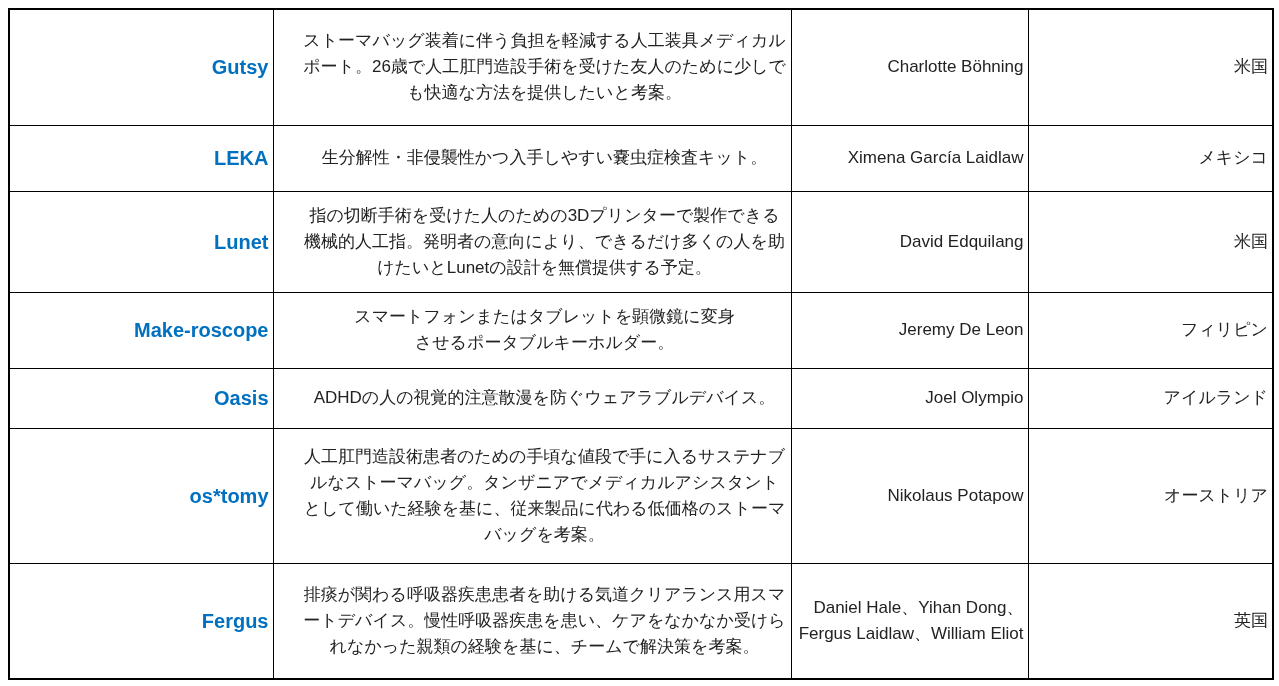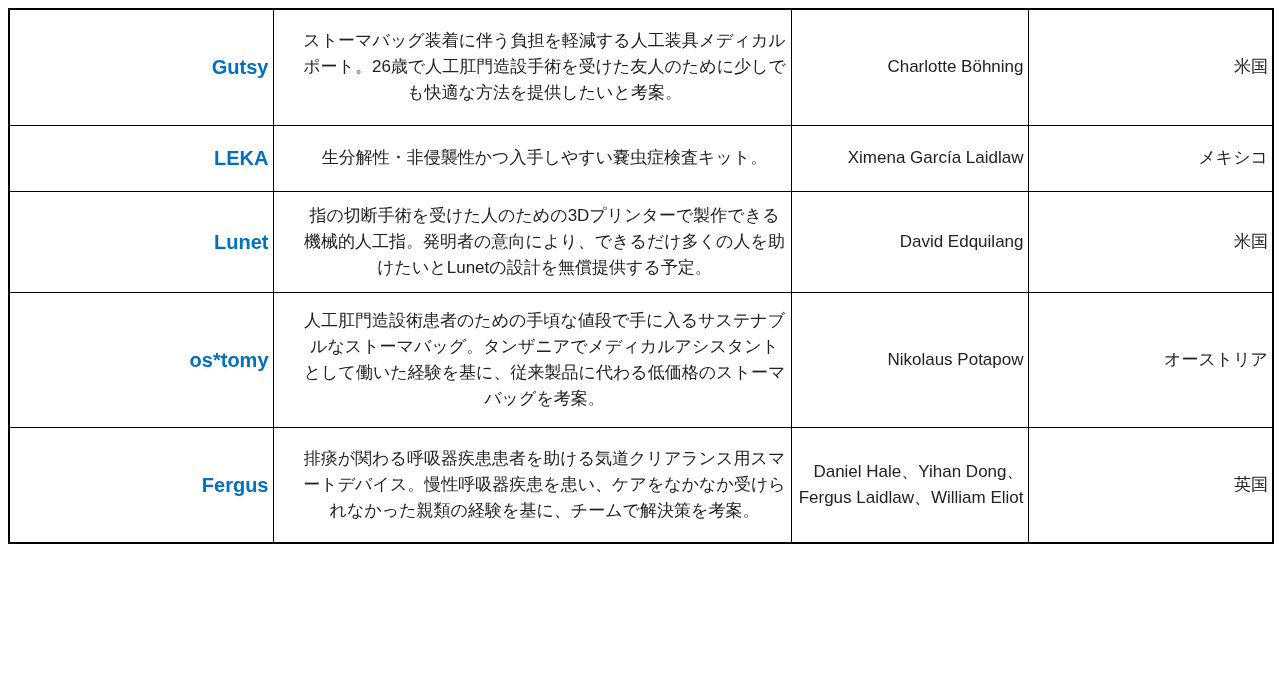--- a/index.html
+++ b/index.html
@@ -76,20 +76,33 @@
       <td class="desc-cell">生分解性・非侵襲性かつ入手しやすい嚢虫症検査キット。</td>
       <td class="person-cell">Ximena García Laidlaw</td>
       <td class="country-cell">メキシコ</td>
     </tr>
     <tr class="r2">
       <td class="name-cell">Lunet</td>
       <td class="desc-cell">指の切断手術を受けた人のための3Dプリンターで製作できる機械的人工指。発明者の意向により、できるだけ多くの人を助けたいとLunetの設計を無償提供する予定。</td>
       <td class="person-cell">David Edquilang</td>
       <td class="country-cell">米国</td>
     </tr>
+    <tr class="r3">
+      <td class="name-cell">Make-roscope</td>
+      <td class="desc-cell">スマートフォンまたはタブレットを顕微鏡に変身
+させるポータブルキーホルダー。</td>
+      <td class="person-cell">Jeremy De Leon</td>
+      <td class="country-cell">フィリピン</td>
+    </tr>
+    <tr class="r4">
+      <td class="name-cell">Oasis</td>
+      <td class="desc-cell">ADHDの人の視覚的注意散漫を防ぐウェアラブルデバイス。</td>
+      <td class="person-cell">Joel Olympio</td>
+      <td class="country-cell">アイルランド</td>
+    </tr>
     <tr class="r5">
       <td class="name-cell">os*tomy</td>
       <td class="desc-cell">人工肛門造設術患者のための手頃な値段で手に入るサステナブルなストーマバッグ。タンザニアでメディカルアシスタントとして働いた経験を基に、従来製品に代わる低価格のストーマバッグを考案。</td>
       <td class="person-cell">Nikolaus Potapow</td>
       <td class="country-cell">オーストリア</td>
     </tr>
     <tr class="r6">
       <td class="name-cell">Fergus</td>
       <td class="desc-cell">排痰が関わる呼吸器疾患患者を助ける気道クリアランス用スマートデバイス。慢性呼吸器疾患を患い、ケアをなかなか受けられなかった親類の経験を基に、チームで解決策を考案。</td>
       <td class="person-cell">Daniel Hale、Yihan Dong、Fergus Laidlaw、William Eliot</td>

